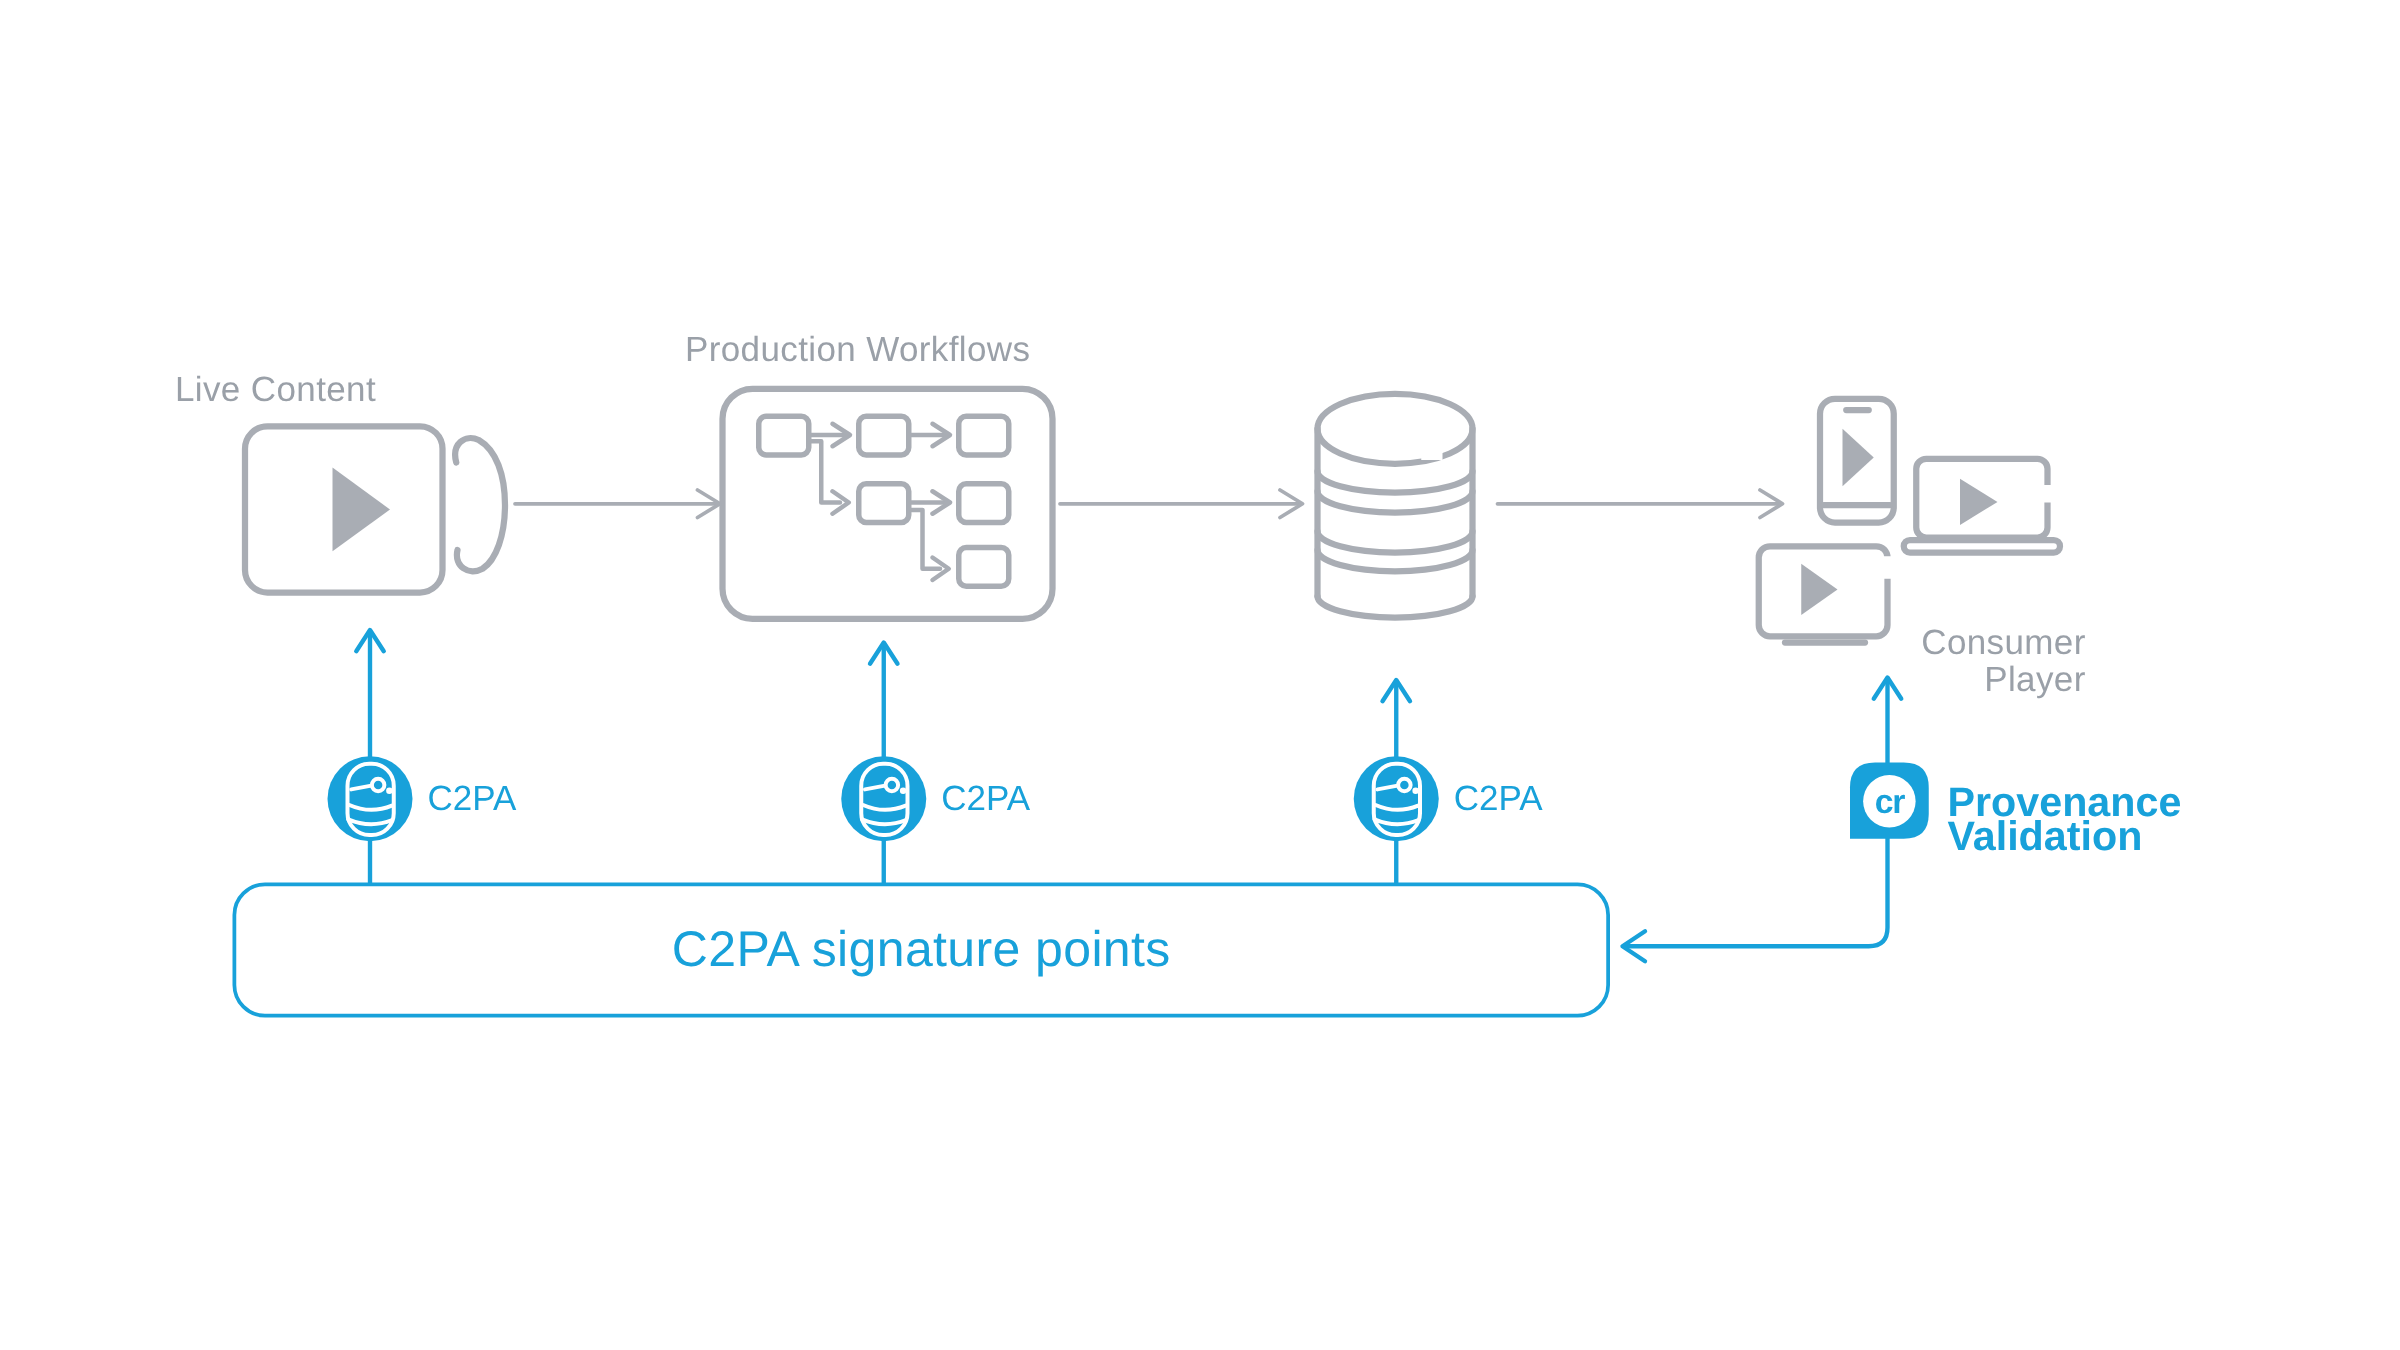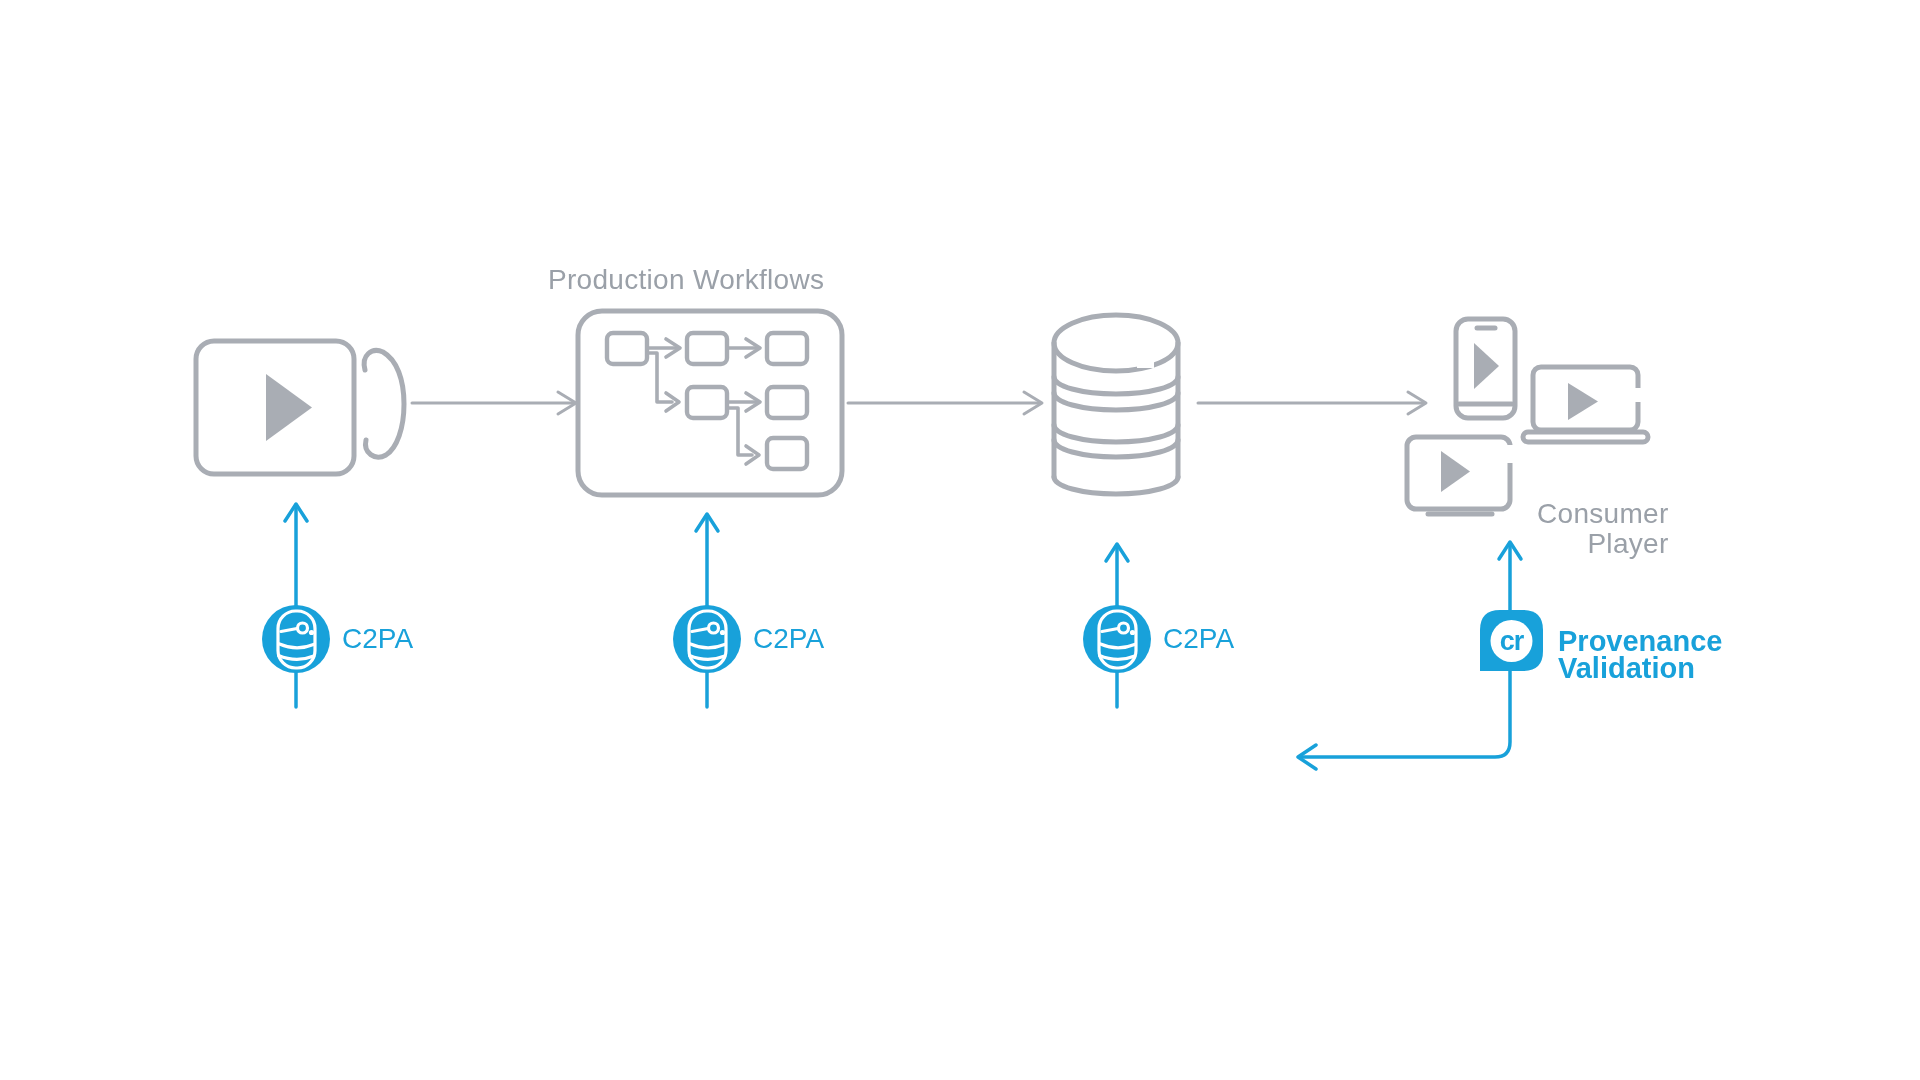--- a/index.html
+++ b/index.html
@@ -3,21 +3,21 @@
 <meta charset="utf-8">
 <style>
   html,body{margin:0;padding:0;background:#fff;}
   .canvas{
     position:relative;width:1920px;height:1080px;background:#ffffff;overflow:hidden;
     font-family:"Liberation Sans", sans-serif;
   }
   .lbl{position:absolute;color:#9aa0a8;font-size:28px;line-height:30px;letter-spacing:.3px;text-align:right;}
   .lbl.center{text-align:left;}
   .c2pa-lbl{position:absolute;color:#18a1da;font-size:28px;font-weight:normal;line-height:30px;}
-  .prov-lbl{position:absolute;color:#18a1da;font-size:29px;font-weight:bold;line-height:27px;}
+  .prov-lbl{position:absolute;color:#18a1da;font-size:33px;font-weight:bold;line-height:27px;}
   .sig-box{
     position:absolute;left:186px;top:706px;width:1096px;height:102px;
     border:3px solid #18a1da;border-radius:26px;
     display:flex;align-items:center;justify-content:center;
   }
   .sig-box span{color:#18a1da;font-size:40px;letter-spacing:.3px;}
   svg.layer{position:absolute;left:0;top:0;}
   svg text{font-family:"Liberation Sans", sans-serif;}
 </style>
 </head>
@@ -157,34 +157,38 @@
       <use href="#capsule" x="1117" y="639"></use>
     </g>
 
     <g>
       <path d="M1480 671 V630 Q1480 610 1500 610 H1523 Q1543 610 1543 630 V651 Q1543 671 1523 671 Z" fill="#18a1da"></path>
       <circle cx="1511.5" cy="641" r="21" fill="#ffffff"></circle>
       <text x="1511.5" y="643" text-anchor="middle" dominant-baseline="middle" font-size="27" font-weight="bold" letter-spacing="-1" fill="#18a1da">cr</text>
     </g>
   </svg>
 
+  <div class="lbl center" style="left:140px;top:297px;width:312px;">Live Content</div>
 
   <div class="lbl center" style="left:548px;top:265px;width:312px;">Production Workflows</div>
 
 
   <div class="lbl" style="left:1537px;top:499px;">
     <div>Consumer</div>
     <div>Player</div>
   </div>
 
   <div class="c2pa-lbl" style="left:342px;top:624px;">C2PA</div>
 
   <div class="c2pa-lbl" style="left:753px;top:624px;">C2PA</div>
 
   <div class="c2pa-lbl" style="left:1163px;top:624px;">C2PA</div>
 
   <div class="prov-lbl" style="left:1558px;top:628px;">
     <div>Provenance</div>
     <div>Validation</div>
   </div>
 
+  <div class="sig-box">
+    <span>C2PA signature points</span>
+  </div>
 
 </div>
 
 </body></html>

